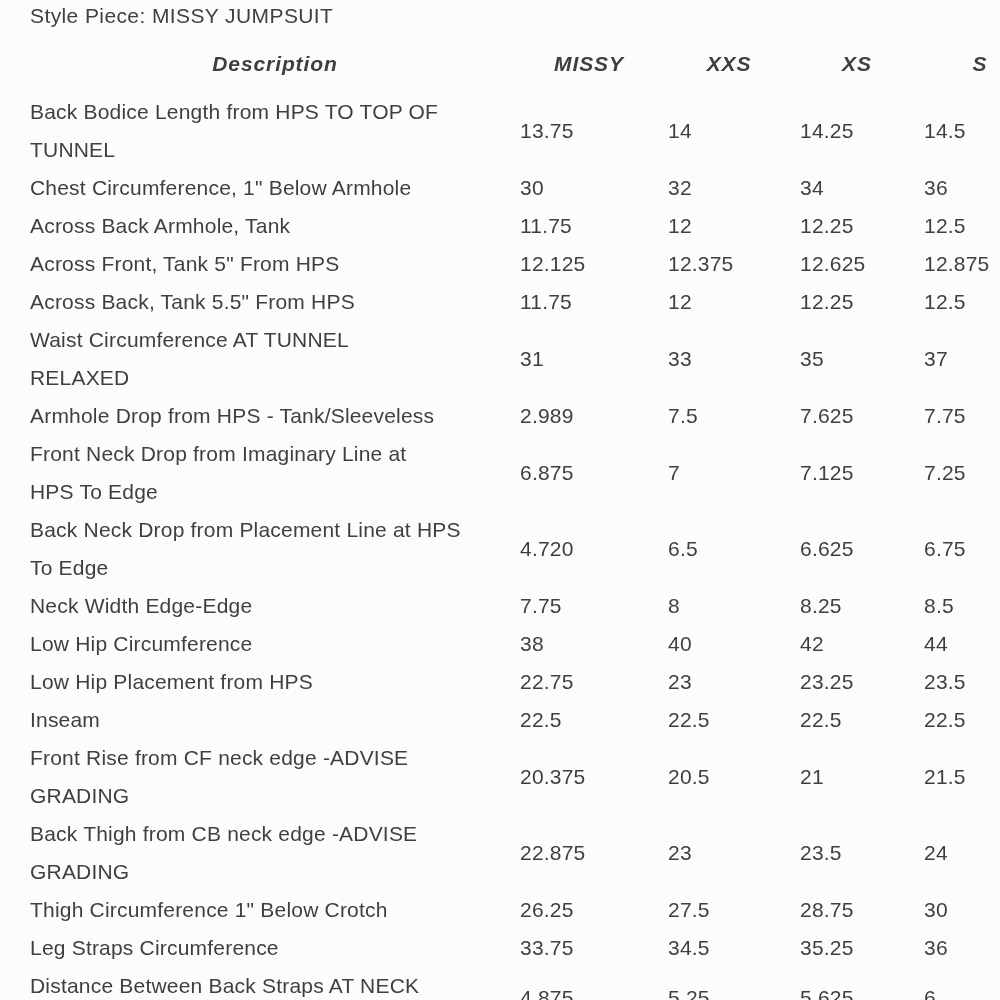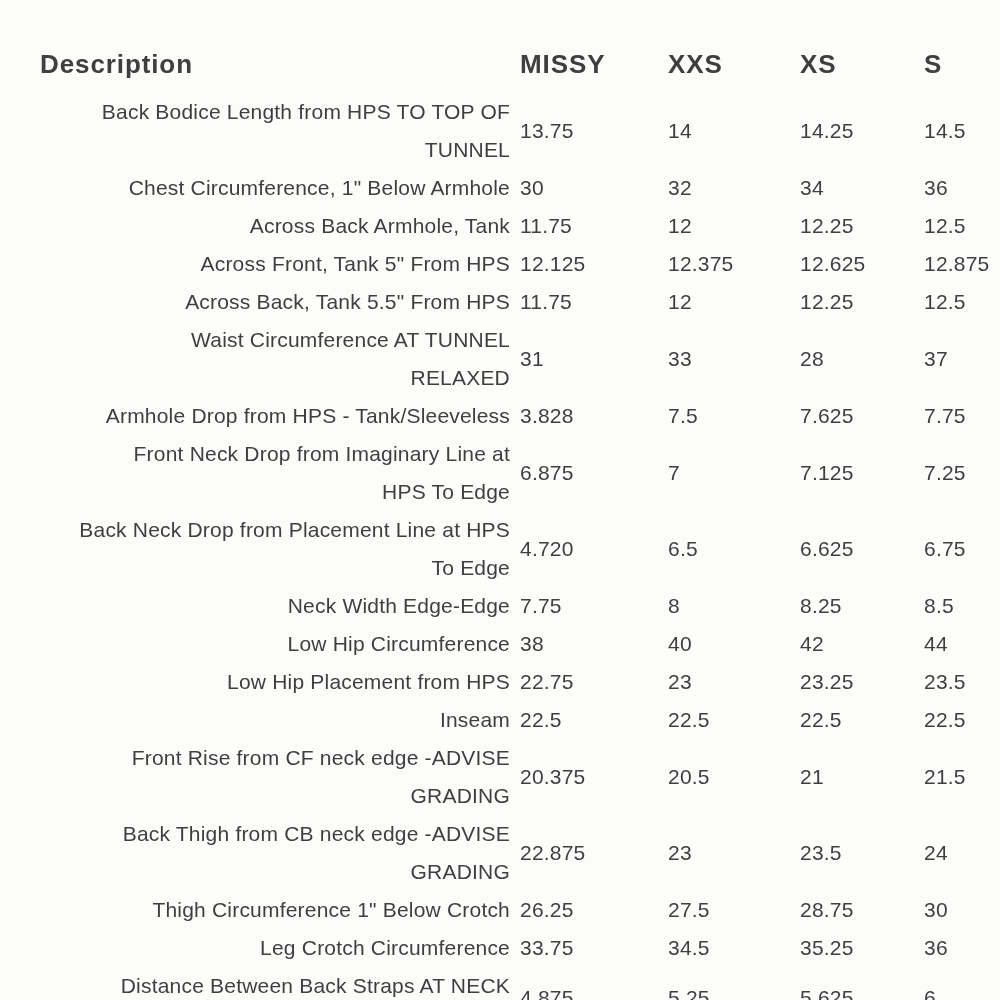--- a/index.html
+++ b/index.html
@@ -33,56 +33,57 @@
     border-collapse: collapse;
     table-layout: fixed;
     width: 1006px;
   }
   col.c-desc { width: 480px; }
   col.c-xxxs { width: 148px; }
   col.c-xxs  { width: 132px; }
   col.c-xs   { width: 124px; }
   col.c-s    { width: 122px; }
   th {
-    font-size: 26px;
+    font-size: 21px;
     font-weight: bold;
     letter-spacing: 0.9px;
-    text-align: left;
+    text-align: center;
     vertical-align: top;
     line-height: 36px;
     padding: 0 0 11px 10px;
     white-space: nowrap;
+    font-style: italic;
   }
   td.desc {
     font-size: 21px;
     letter-spacing: 0.2px;
     vertical-align: top;
     padding: 0;
   }
   td.desc .ln {
     display: block;
     line-height: 38px;
     white-space: nowrap;
-    text-align: right;
   }
   td.desc.tall { padding-bottom: 24px; }
   td.val {
     font-size: 21px;
     letter-spacing: 0.2px;
     vertical-align: middle;
     line-height: 38px;
     padding: 0 0 0 10px;
     white-space: nowrap;
   }
 </style>
 </head>
 <body>
 
 <div class="page">
 
+  <div class="title">Style Piece: MISSY JUMPSUIT</div>
 
   <table class="spec">
     <colgroup>
       <col class="c-desc">
         <col class="c-xxxs">
         <col class="c-xxs">
         <col class="c-xs">
         <col class="c-s">
     </colgroup>
     <thead>
@@ -141,28 +142,28 @@
         <td class="val">12.25</td>
         <td class="val">12.5</td>
       </tr>
       <tr>
         <td class="desc">
           <span class="ln">Waist Circumference AT TUNNEL</span>
           <span class="ln">RELAXED</span>
         </td>
         <td class="val">31</td>
         <td class="val">33</td>
-        <td class="val">28</td>
+        <td class="val">35</td>
         <td class="val">37</td>
       </tr>
       <tr>
         <td class="desc">
           <span class="ln">Armhole Drop from HPS - Tank/Sleeveless</span>
         </td>
-        <td class="val">3.828</td>
+        <td class="val">2.989</td>
         <td class="val">7.5</td>
         <td class="val">7.625</td>
         <td class="val">7.75</td>
       </tr>
       <tr>
         <td class="desc">
           <span class="ln">Front Neck Drop from Imaginary Line at</span>
           <span class="ln">HPS To Edge</span>
         </td>
         <td class="val">6.875</td>
@@ -240,21 +241,21 @@
         <td class="desc">
           <span class="ln">Thigh Circumference 1" Below Crotch</span>
         </td>
         <td class="val">26.25</td>
         <td class="val">27.5</td>
         <td class="val">28.75</td>
         <td class="val">30</td>
       </tr>
       <tr>
         <td class="desc">
-          <span class="ln">Leg Crotch Circumference</span>
+          <span class="ln">Leg Straps Circumference</span>
         </td>
         <td class="val">33.75</td>
         <td class="val">34.5</td>
         <td class="val">35.25</td>
         <td class="val">36</td>
       </tr>
       <tr>
         <td class="desc tall">
           <span class="ln">Distance Between Back Straps AT NECK</span>
         </td>

